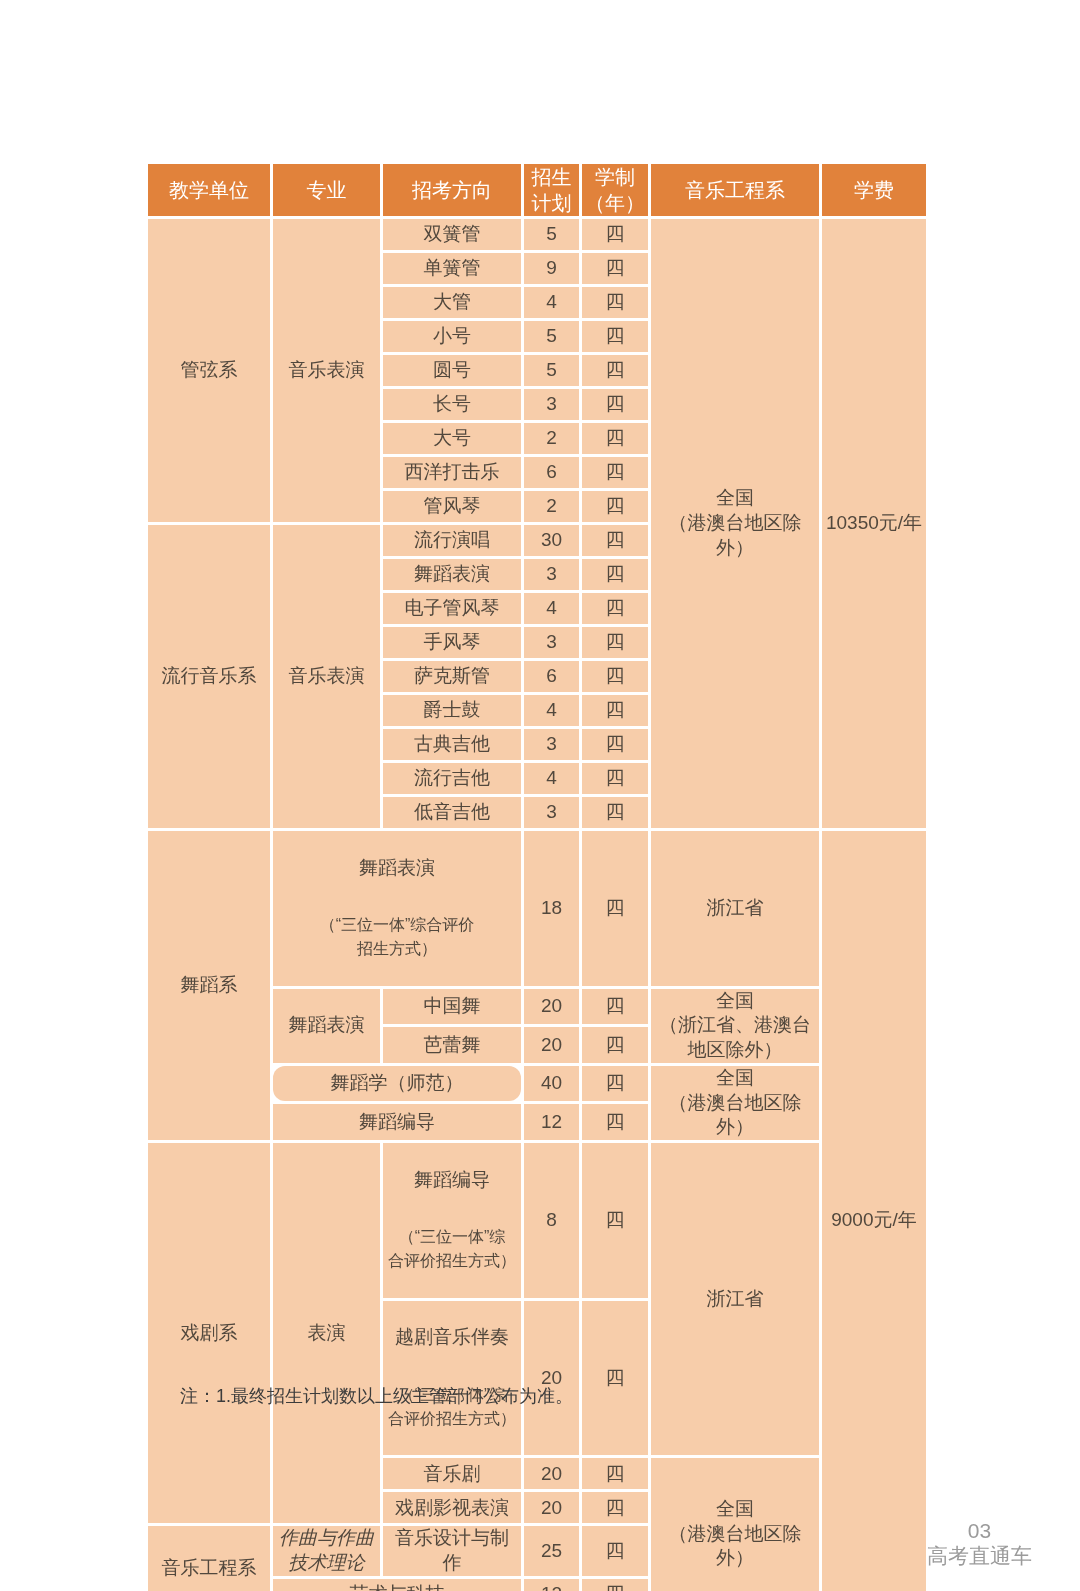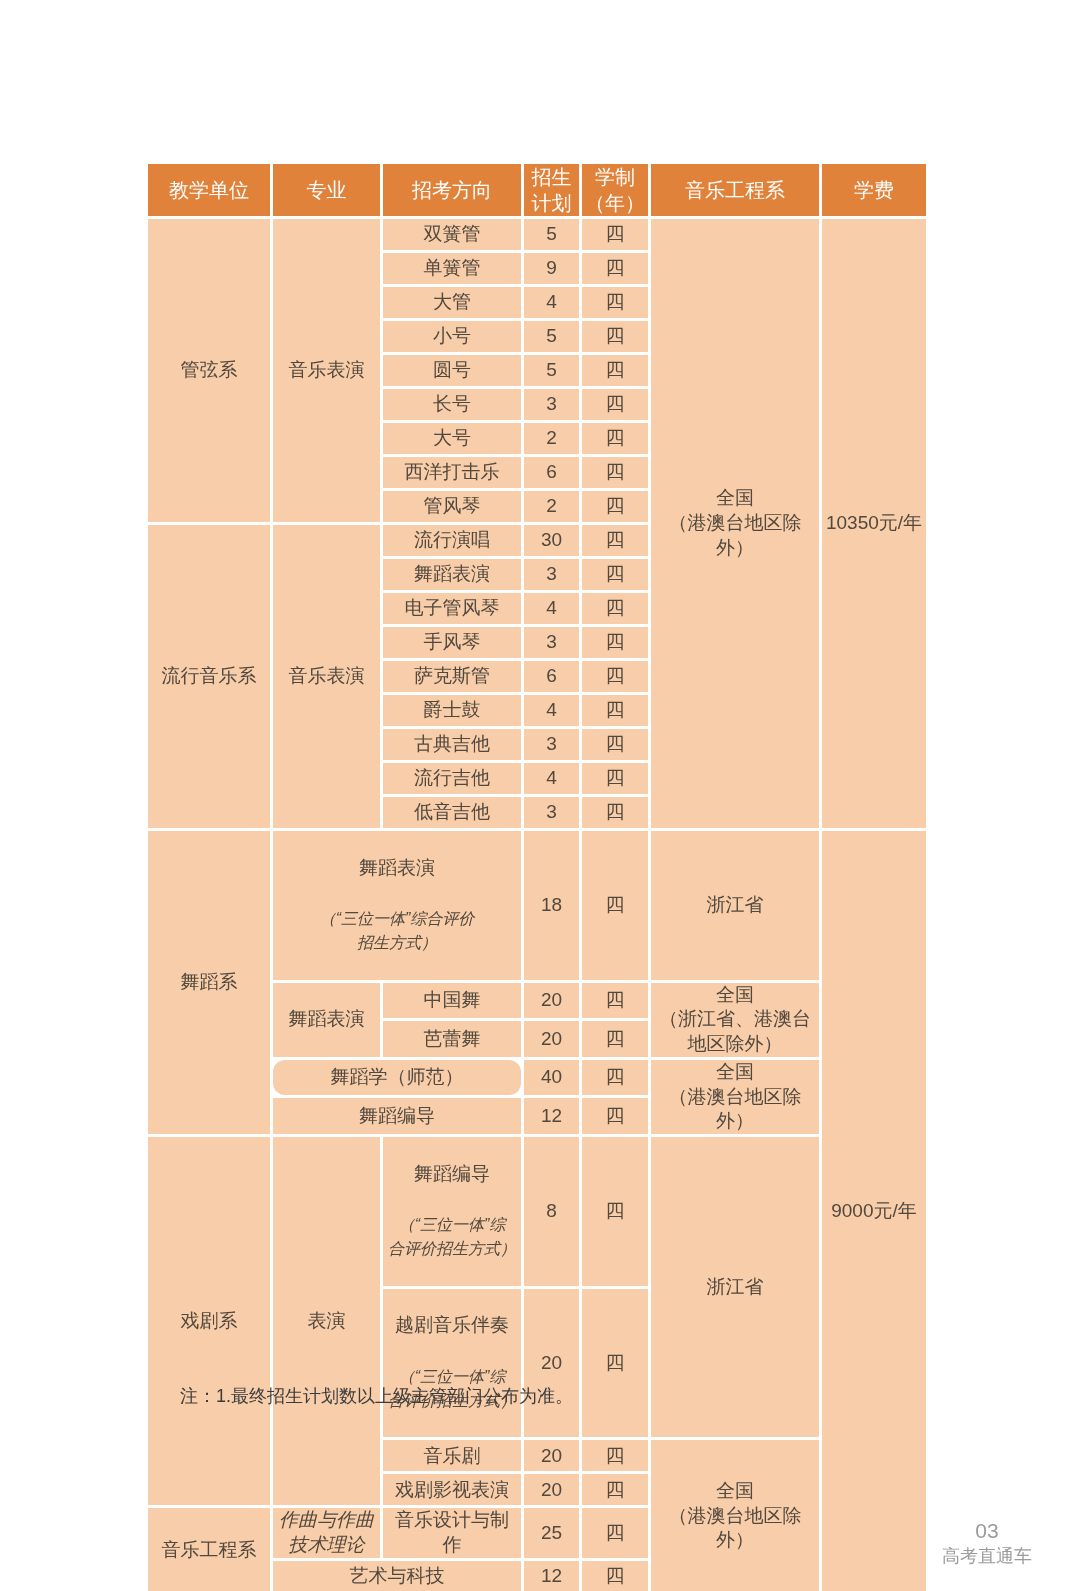--- a/index.html
+++ b/index.html
@@ -16,21 +16,21 @@
     font-weight:normal;font-size:20px;line-height:1.3;
     white-space:pre-line;height:50px;padding:0 2px;
     text-align:center;vertical-align:middle;
   }
   table.adm td{
     background:#F7CDAA;color:#52483D;
     text-align:center;vertical-align:middle;
     font-size:19px;height:31px;padding:0 3px;
     white-space:pre-line;line-height:1.3;
   }
-  td .sub{font-size:16px;line-height:1.5;margin-top:2px;font-style:italic;}
+  td .sub{font-size:16px;line-height:1.5;margin-top:8px;}
   td.num{font-size:20px;}
   td.scope{font-size:18px;line-height:1.55;}
   td.fee{font-size:19px;}
   td.h40{height:40px;border-radius:12px;}
   td.h54{height:54px;font-style:italic;}
   td.h66{height:66px;}
   td.h70{height:70px;}
   td.h76{height:76px;}
 
   .notes{
@@ -39,21 +39,21 @@
   }
   .notes p{margin:0;}
   .notes .n1{text-indent:50px;}
   .notes .n2{text-indent:88px;}
 
   .pagefoot{
     position:absolute;right:48px;top:1518px;
     text-align:center;color:#9B9B9B;
   }
   .pagefoot .pn{font-size:21px;line-height:25px;}
-  .pagefoot .brand{font-size:18px;line-height:26px;}
+  .pagefoot .brand{font-size:21px;line-height:26px;}
 </style>
 </head>
 <body>
 
 <div class="page">
 
   <table class="adm">
     <colgroup>
       <col style="width:122px">
         <col style="width:107px">

